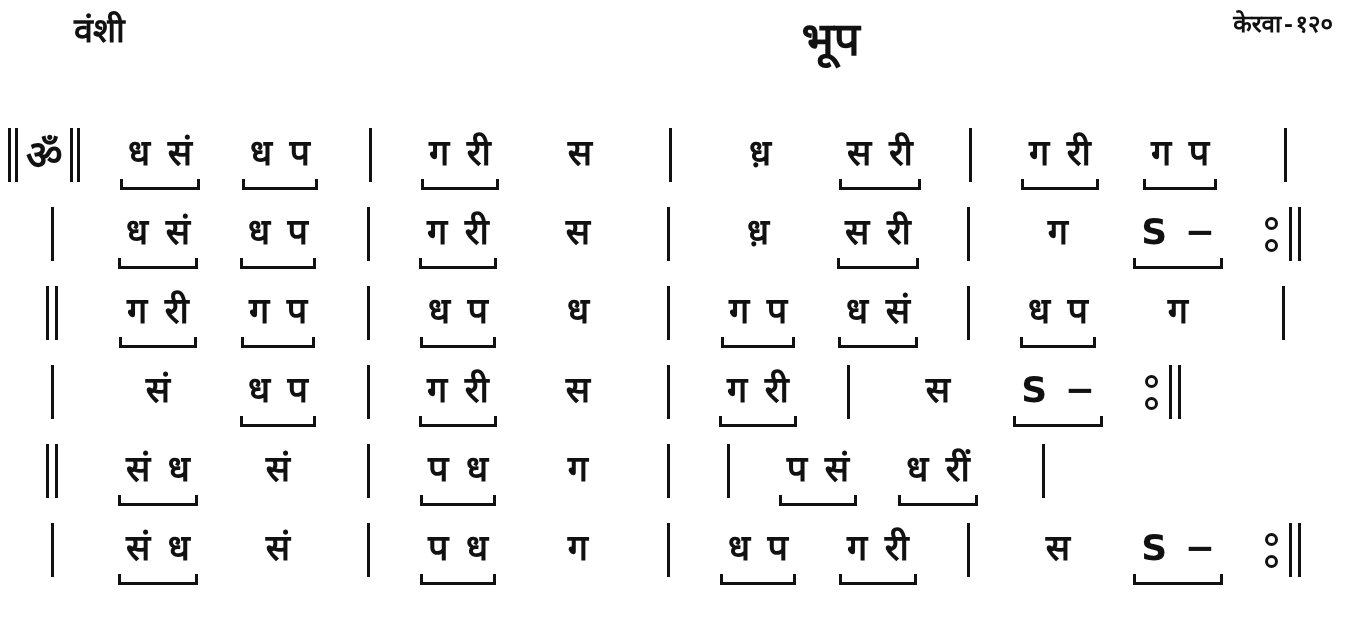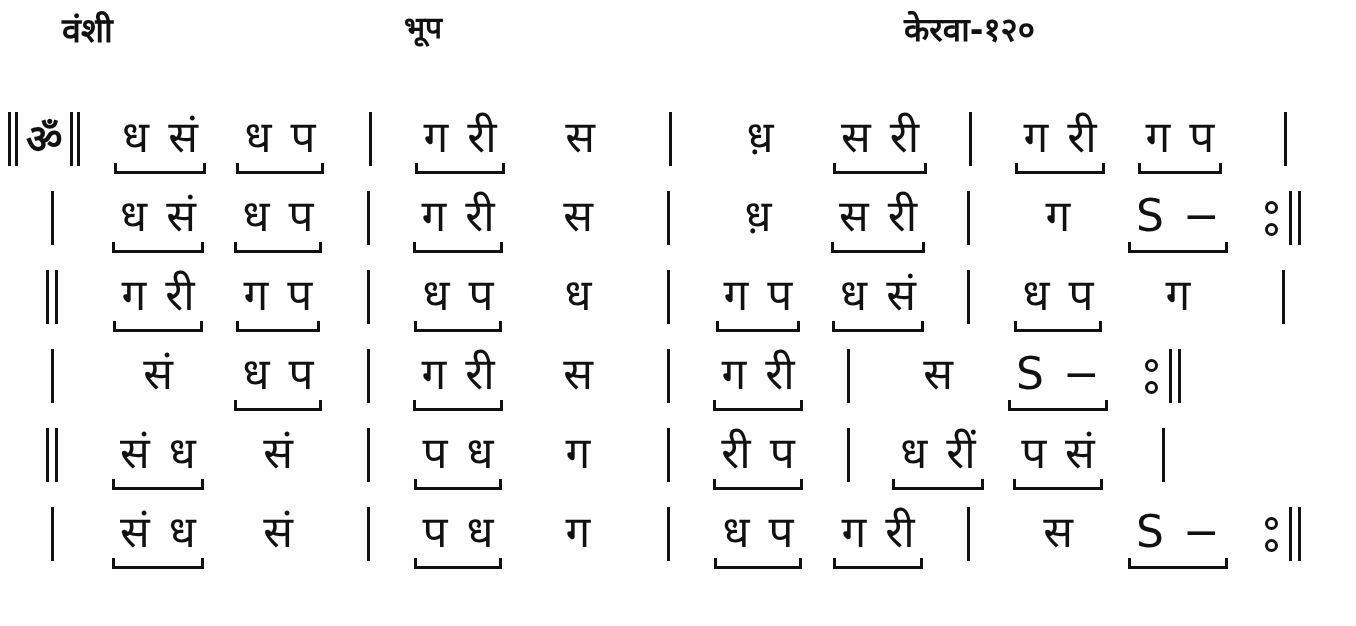--- a/index.html
+++ b/index.html
@@ -11,47 +11,49 @@
     overflow: hidden;
   }
   .page { width: 1356px; height: 626px; }
 
   
   .header {
     display: grid;
     grid-template-columns: 1fr 1fr 1fr;
     align-items: flex-start;
     padding-top: 6px;
+    padding-left: 12px;
   }
   .header-left   { font-size: 34px; font-weight: bold; padding-left: 62px; }
-  .header-center { font-size: 30px; font-weight: bold; text-align: left; transform: translateX(-48px); }
-  .header-right  { font-size: 33px; font-weight: bold; text-align: left; padding-right: 23px; }
+  .header-center { font-size: 46px; font-weight: bold; text-align: right; transform: translateX(-48px); }
+  .header-right  { font-size: 24px; font-weight: bold; text-align: right; padding-right: 23px; font-family: Liberation Mono, monospace; }
 
   
   .notation { margin-top: 60px; display: flex; flex-direction: column; padding-left: 6px; }
   .row { display: flex; align-items: flex-start; height: 79px; }
 
   .marker { display: flex; align-items: center; gap: 6px; height: 54px; }
   .marker.open  { width: 92px; justify-content: center; }
   .marker.open.om-marker { justify-content: flex-start; padding-left: 2px; gap: 4px; }
   .marker.close { width: 90px; justify-content: center; }
 
   .barline { width: 3px; height: 54px; background: #111; }
   .om { font-size: 40px; line-height: 54px; margin: 0 4px; font-weight: bold; }
 
   .sep { width: 60px; display: flex; justify-content: center; }
 
   .beat { width: 120px; display: flex; justify-content: center; }
   .note-wrap { display: inline-block; text-align: center; }
   .note-text {
     display: block;
-    font-size: 44px;
+    font-size: 36px;
     line-height: 50px;
     white-space: nowrap;
     word-spacing: 5px;
+    font-weight: bold;
   }
   .bracket {
     height: 8px;
     border: 3px solid #111;
     border-top: none;
     margin: 1px -8px 0 -8px;
   }
 
   .repeat-dots { display: flex; flex-direction: column; justify-content: center; gap: 9px; margin-right: 5px; }
   .dot { width: 7px; height: 7px; border: 3px solid #111; border-radius: 50%; }
@@ -354,38 +356,32 @@
           </div>
         </div>
         <div class="beat">
           <div class="note-wrap">
             <div class="note-text">ग</div>
           </div>
         </div>
         <div class="sep">
           <div class="barline"></div>
         </div>
-        <div class="beat">
-          <div class="note-wrap">
-            <div class="note-text">री प</div>
-            <div class="bracket"></div>
-          </div>
-        </div>
-        <div class="sep">
-          <div class="barline"></div>
+        <div class="sep">
+          <div class="barline"></div>
+        </div>
+        <div class="beat">
+          <div class="note-wrap">
+            <div class="note-text">प सं</div>
+            <div class="bracket"></div>
+          </div>
         </div>
         <div class="beat">
           <div class="note-wrap">
             <div class="note-text">ध रीं</div>
-            <div class="bracket"></div>
-          </div>
-        </div>
-        <div class="beat">
-          <div class="note-wrap">
-            <div class="note-text">प सं</div>
             <div class="bracket"></div>
           </div>
         </div>
         <div class="marker close">
           <div class="barline"></div>
         </div>
       </div>
       <div class="row">
         <div class="marker open">
           <div class="barline"></div>

